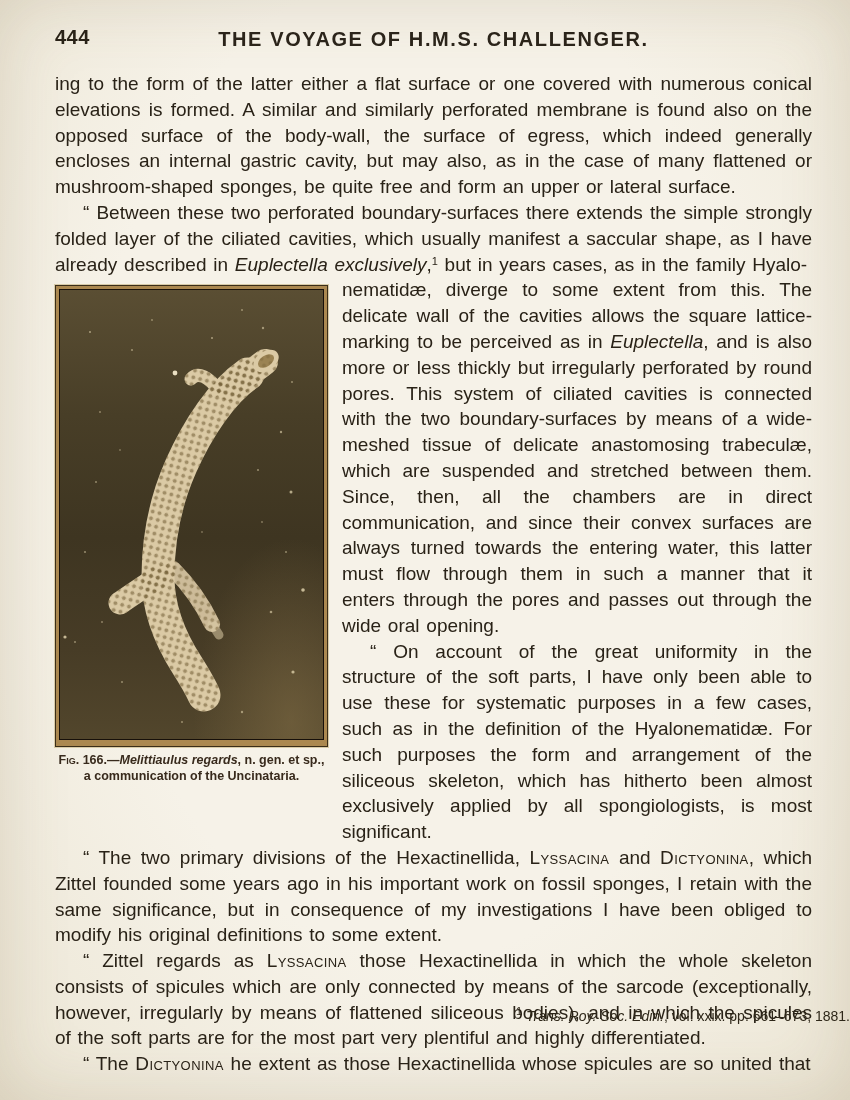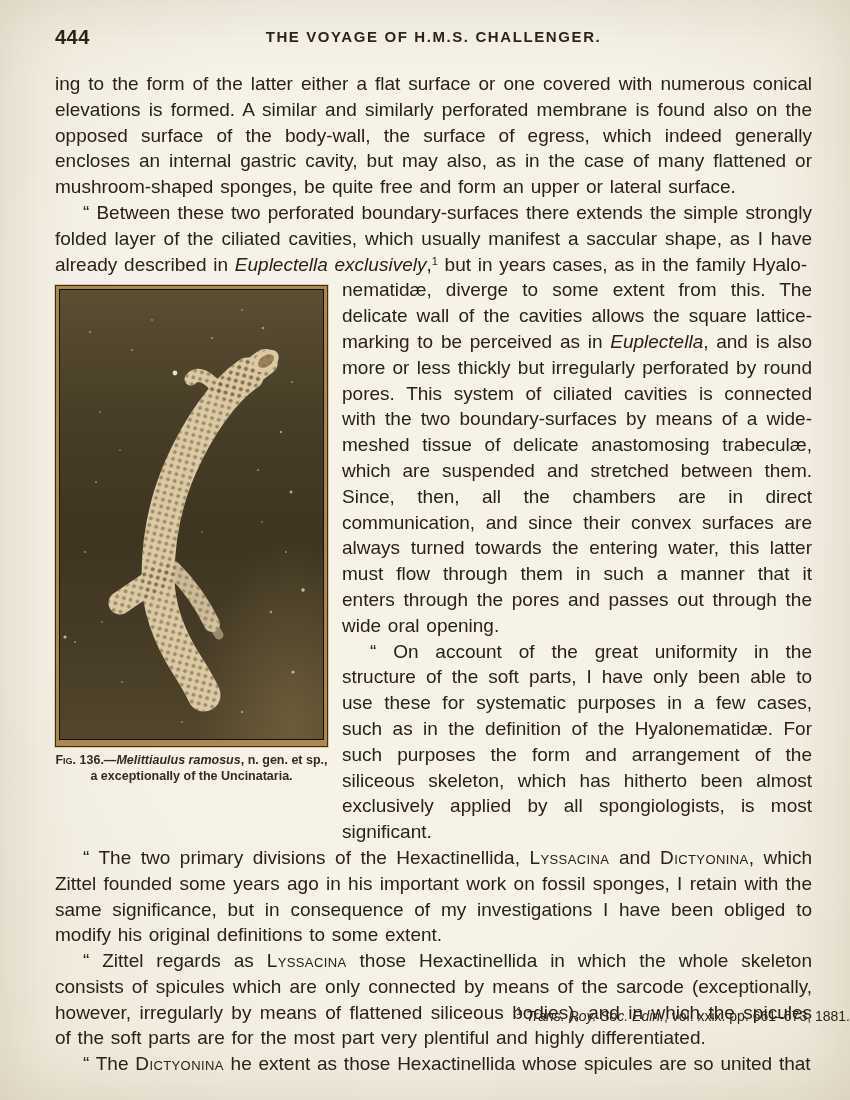--- a/index.html
+++ b/index.html
@@ -5,21 +5,21 @@
   html,body{margin:0;padding:0;background:#ece7d9;}
   .page{
     position:relative;width:850px;height:1100px;overflow:hidden;
     background:#f3efe5 radial-gradient(ellipse at 50% 42%, #f6f2e8 55%, #ece6d5 100%);
     box-shadow:inset 0 0 70px rgba(115,95,55,.18);
     font-family:Liberation Sans, sans-serif;
     color:#29221711; color:#292217;
   }
   header{position:absolute;top:24px;left:55px;right:38px;height:30px;}
   .pagenum{position:absolute;left:0;top:2px;font-size:20px;font-weight:bold;letter-spacing:.5px;}
-  .running-title{position:absolute;left:0;right:0;top:4px;text-align:center;font-size:15px;font-weight:bold;letter-spacing:1.6px;color:#2b241a;}
+  .running-title{position:absolute;left:0;right:0;top:4px;text-align:center;font-size:20px;font-weight:bold;letter-spacing:1.6px;color:#2b241a;}
   main{position:absolute;left:55px;right:38px;top:71px;text-align:justify;font-size:19px;line-height:25.8px;word-spacing:1.5px;}
   p.para{margin:0;padding:0;}
   p.indent{text-indent:28px;}
   .seg-italic{font-style:italic;}
   .seg-sup{font-size:11px;vertical-align:6px;line-height:0;}
   .seg-smallcaps{font-variant:small-caps;letter-spacing:.4px;}
   .seg-caps{font-variant:small-caps;text-align:right;}
   figure.fig{float:left;width:273px;margin:8px 14px 36px 0;padding:0;}
   .photo-wrap{
     background:#ab8850;border:1px solid #3a2d18;padding:3px 3px 6px 3px;
@@ -112,22 +112,22 @@
               <g transform="translate(206,71) rotate(-35)">
                 <ellipse rx="14" ry="9.5" fill="#dbcaa5"></ellipse>
                 <ellipse rx="9" ry="5.5" fill="#9b8353"></ellipse>
                 <ellipse rx="9" ry="5.5" fill="url(#dotpat)" opacity=".6"></ellipse>
               </g>
             </g>
           </svg>
         </div>
       </div>
       <figcaption>
-        <div><span class="seg-caps">Fig.</span><span> 136.—</span><span class="seg-italic">Melittiaulus ramosus</span><span>, n. gen. et sp.,</span></div>
-        <div>a exceptionally of the Uncinataria.</div>
+        <div><span class="seg-caps">Fig.</span><span> 166.—</span><span class="seg-italic">Melittiaulus regards</span><span>, n. gen. et sp.,</span></div>
+        <div>a communication of the Uncinataria.</div>
       </figcaption>
     </figure>
 
     <p class="para"><span>nematidæ, diverge to some extent from this.  The delicate wall of the cavities allows the square lattice-marking to be perceived as in </span><span class="seg-italic">Euplectella</span><span>, and is also more or less thickly but irregularly perforated by round pores.  This system of ciliated cavities is connected with the two boundary-surfaces by means of a wide-meshed tissue of delicate anastomosing trabeculæ, which are suspended and stretched between them.  Since, then, all the chambers are in direct communication, and since their convex surfaces are always turned towards the entering water, this latter must flow through them in such a manner that it enters through the pores and passes out through the wide oral opening.</span></p>
     <p class="para indent"><span>“ On account of the great uniformity in the structure of the soft parts, I have only been able to use these for systematic purposes in a few cases, such as in the definition of the Hyalonematidæ.  For such purposes the form and arrangement of the siliceous skeleton, which has hitherto been almost exclusively applied by all spongiologists, is most significant.</span></p>
     <p class="para indent"><span>“ The two primary divisions of the Hexactinellida, </span><span class="seg-smallcaps">Lyssacina</span><span> and </span><span class="seg-smallcaps">Dictyonina</span><span>, which Zittel founded some years ago in his important work on fossil sponges, I retain with the same significance, but in consequence of my investigations I have been obliged to modify his original definitions to some extent.</span></p>
     <p class="para indent"><span>“ Zittel regards as </span><span class="seg-smallcaps">Lyssacina</span><span> those Hexactinellida in which the whole skeleton consists of spicules which are only connected by means of the sarcode (exceptionally, however, irregularly by means of flattened siliceous bodies), and in which the spicules of the soft parts are for the most part very plentiful and highly differentiated.</span></p>
     <p class="para indent"><span>“ The </span><span class="seg-smallcaps">Dictyonina</span><span> he extent as those Hexactinellida whose spicules are so united that</span></p>
   </main>
 

